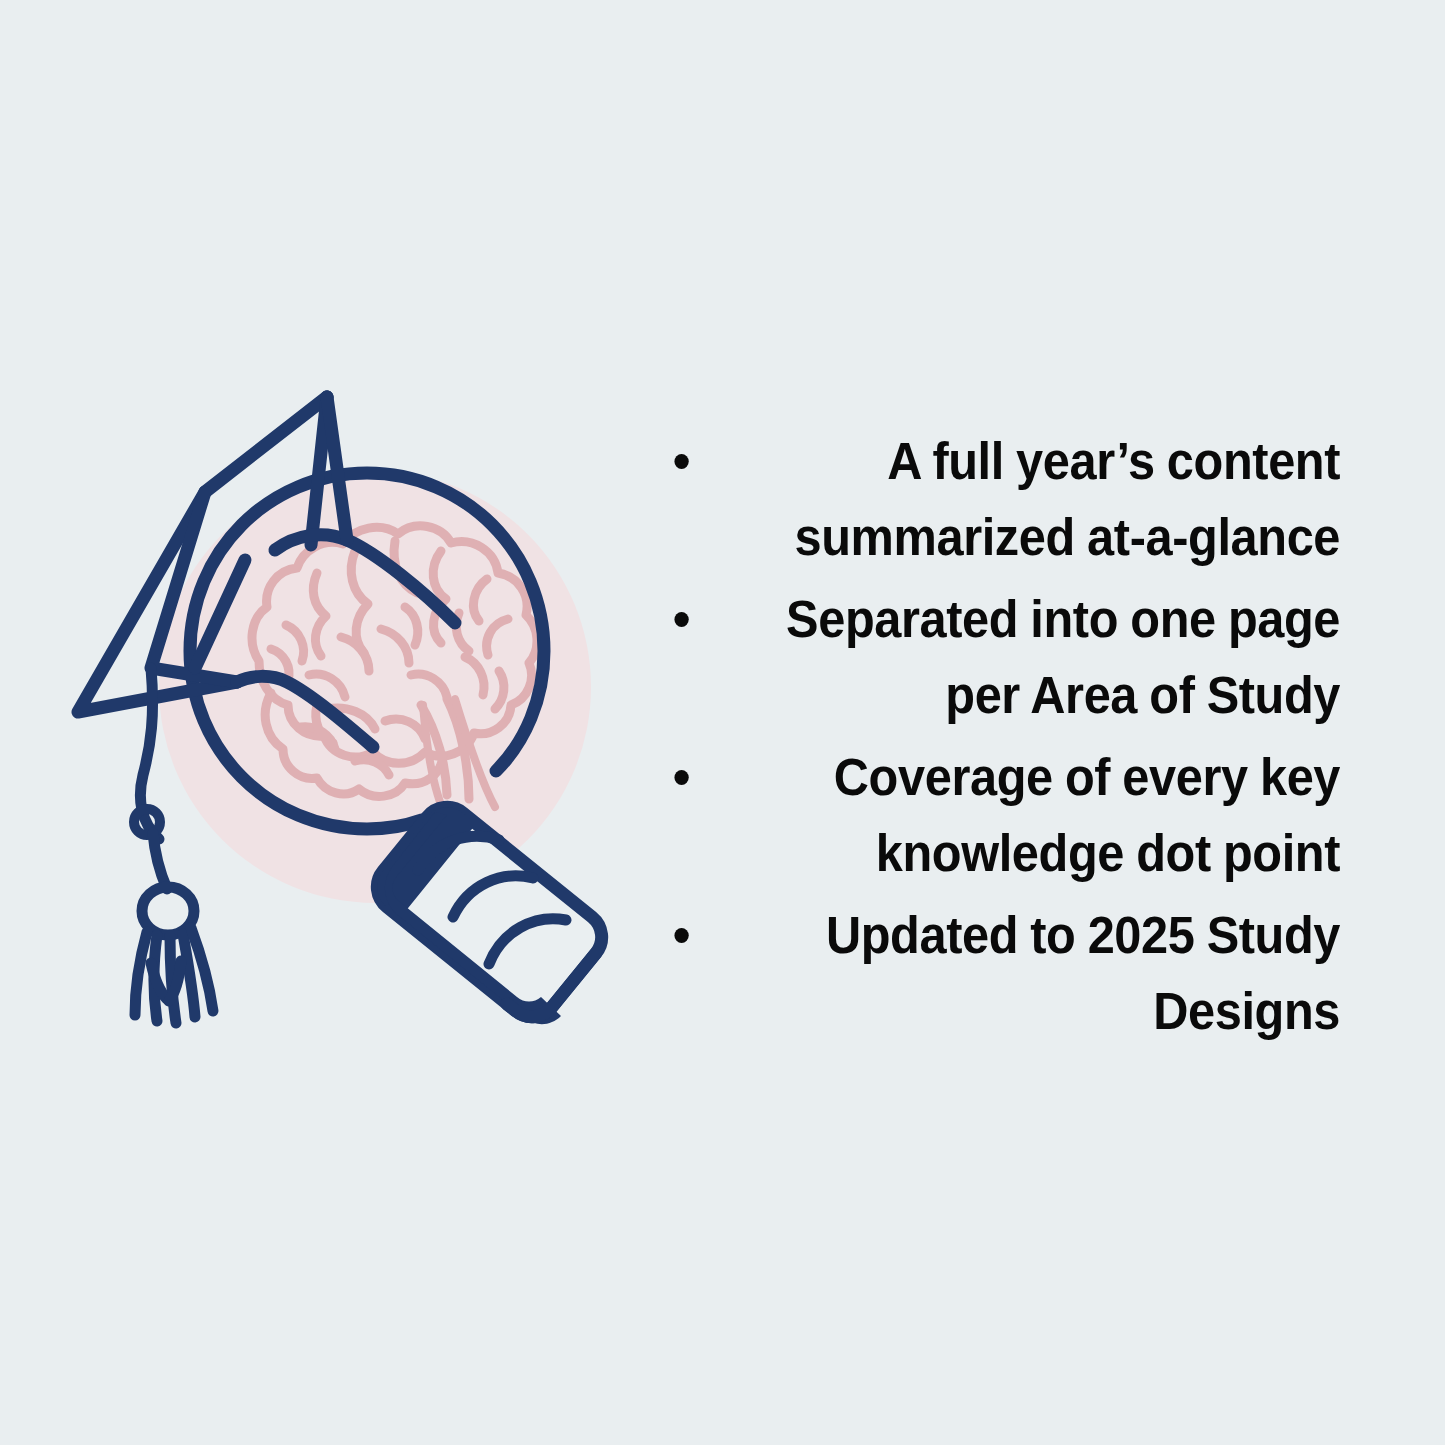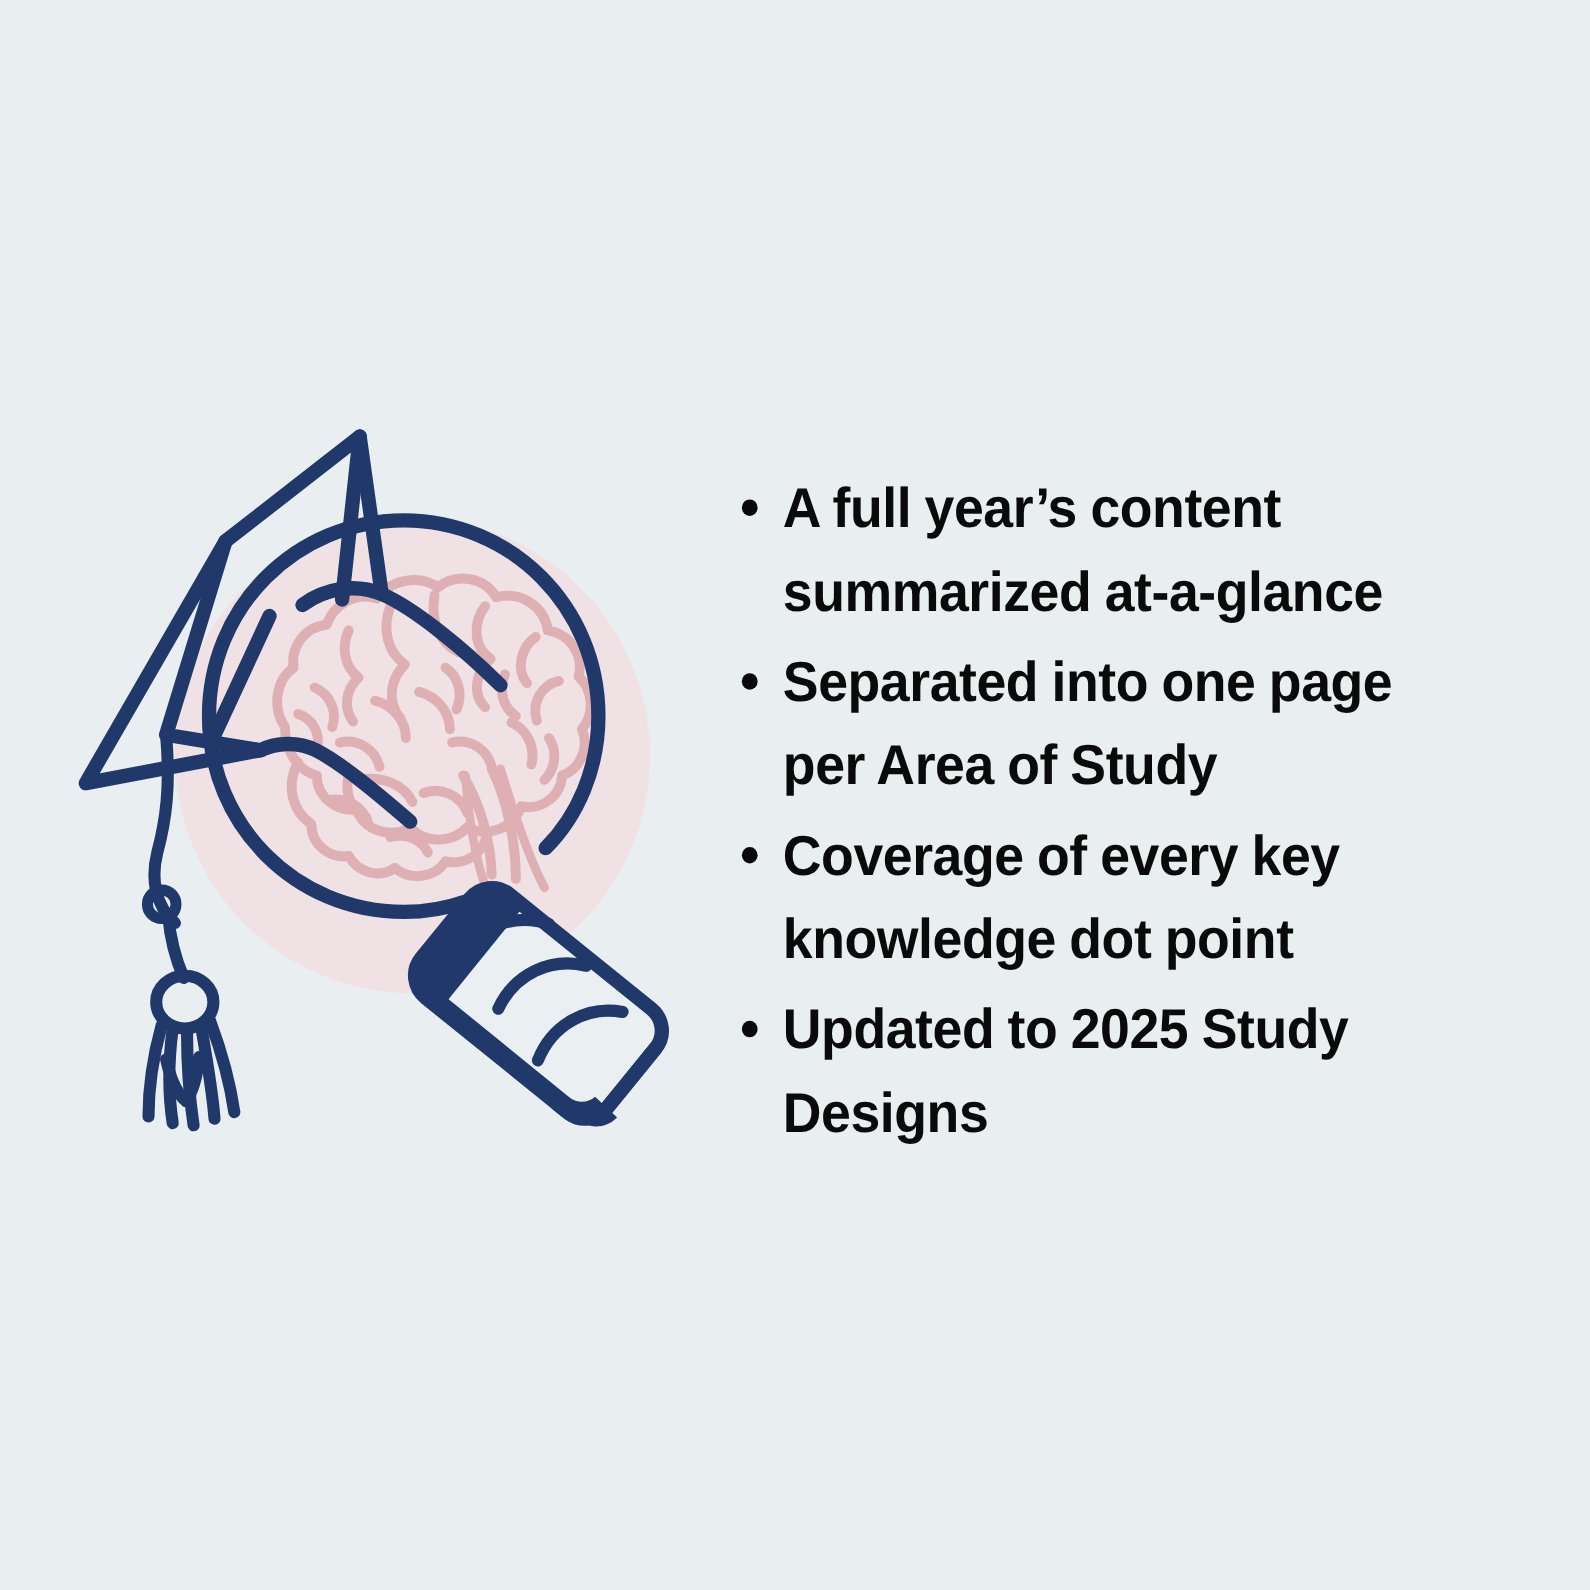--- a/index.html
+++ b/index.html
@@ -11,20 +11,21 @@
     height: 1445px;
     background: #e9eef0;
     font-family: "Liberation Sans", sans-serif;
     overflow: hidden;
   }
   #canvas {
     position: relative;
     width: 1445px;
     height: 1366px;
     background: #e9eef0;
+    text-align: right;
   }
 
   
   #illustration {
     position: absolute;
     left: 55px;
     top: 375px;
     width: 620px;
     height: 700px;
   }

